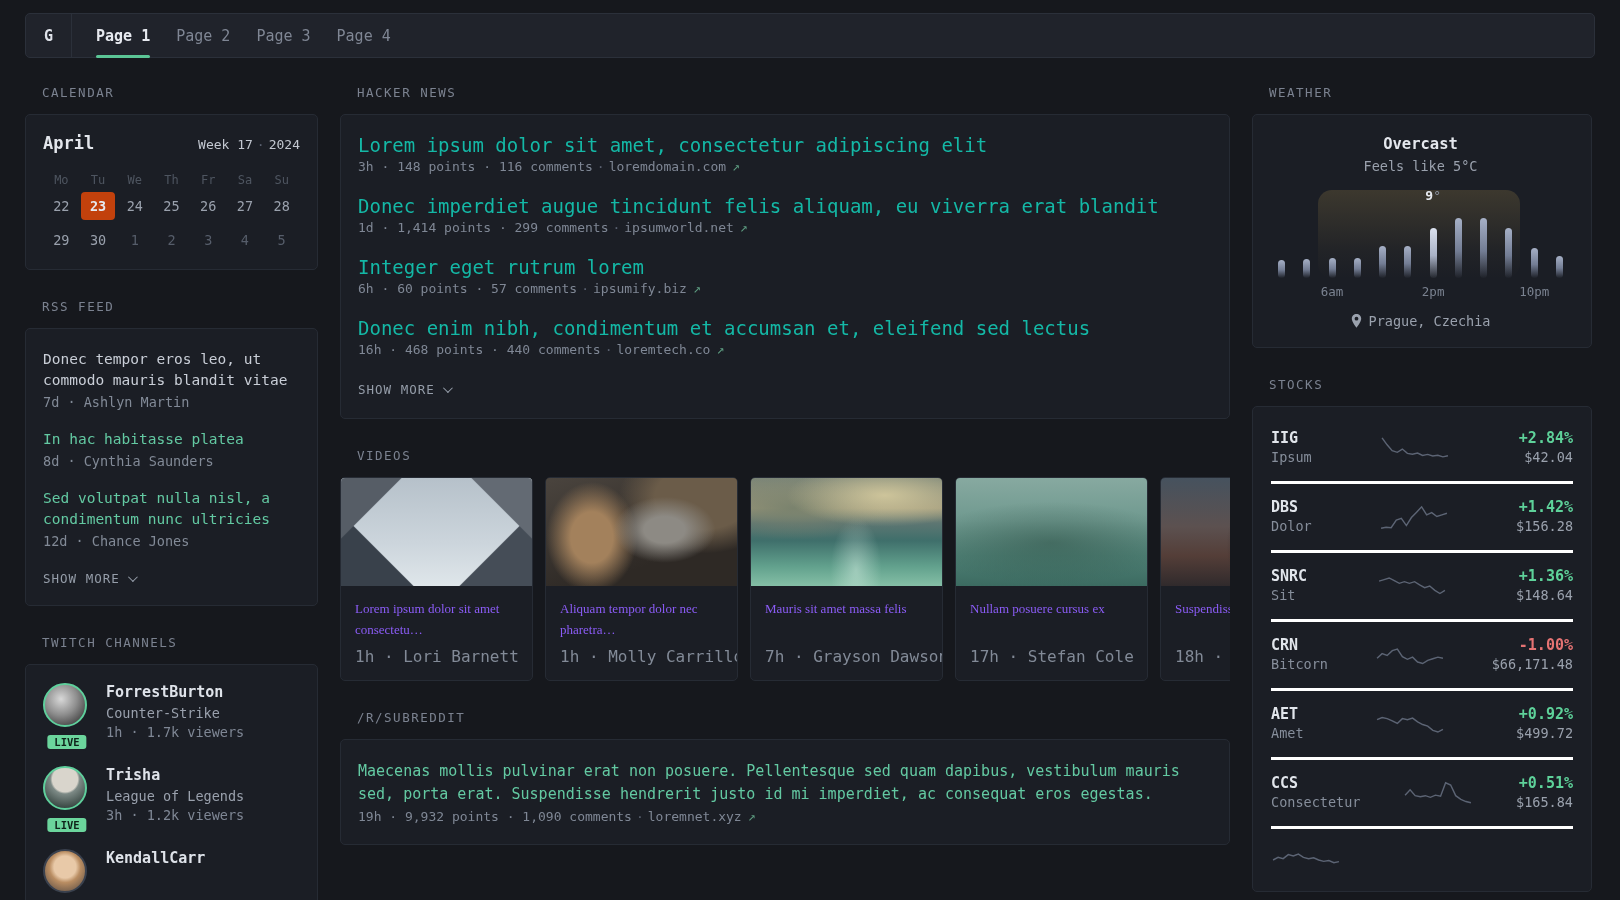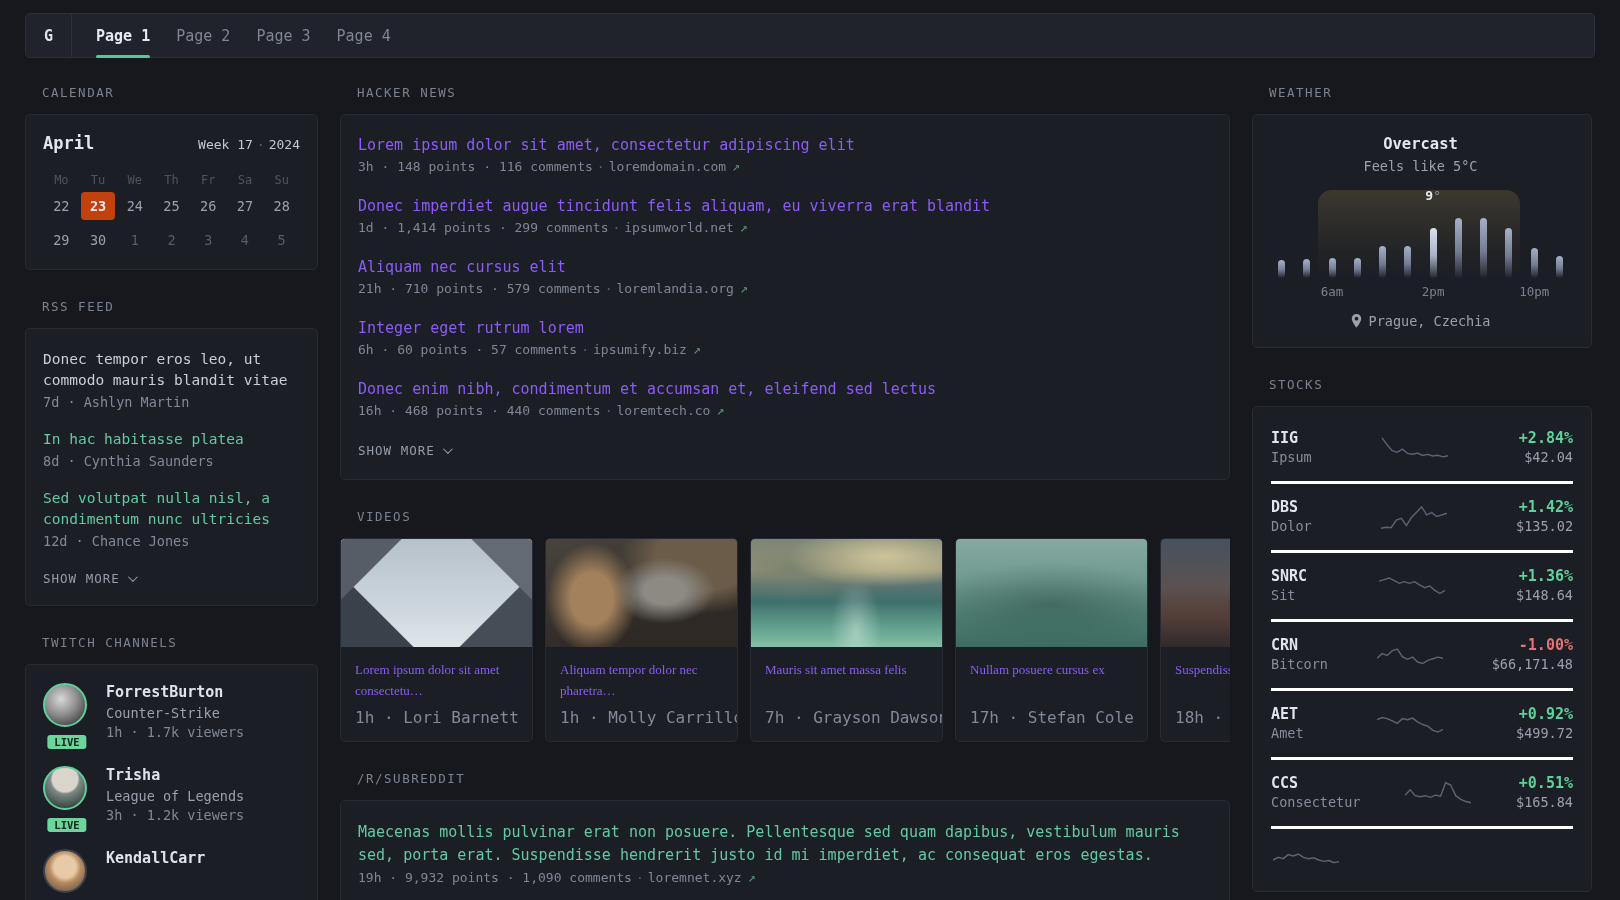--- a/index.html
+++ b/index.html
@@ -79,21 +79,21 @@
     cursor:pointer; margin-top:2px;
   }
   .chev {
     width:7px; height:7px; border-right:1.5px solid #959da9;
     border-bottom:1.5px solid #959da9; transform:rotate(45deg) translateY(-2px);
   }
 
   
   .hn { padding:20px 17px 20px 17px; }
   .hn-item { margin-bottom:19px; }
-  .hn-title { display:block; font-size:15px; line-height:21px; color:#8b5cf6; text-decoration:none; cursor:pointer; }
+  .hn-title { display:block; font-size:19px; line-height:21px; color:#14b8a6; text-decoration:none; cursor:pointer; }
   .hn-meta { font-size:13px; line-height:20px; color:#7f8795; margin-top:1px; }
   .hn-meta a { color:#7f8795; text-decoration:none; cursor:pointer; }
   .arrow { color:#5d9c80; }
 
   
   .twitch { padding:18px 17px; }
   .tw-row { display:flex; gap:15px; margin-bottom:24px; }
   .tw-av-wrap { position:relative; width:48px; flex:0 0 48px; }
   .tw-avatar {
     display:block; width:44px; height:44px; border-radius:50%;
@@ -314,23 +314,20 @@
 
     <div>
       <div class="section">
         <div class="sec-header">HACKER NEWS</div>
         <div class="box hn" id="hn-box"><div class="hn-item">
               <a class="hn-title">Lorem ipsum dolor sit amet, consectetur adipiscing elit</a>
               <div class="hn-meta"><span>3h · 148 points · 116 comments</span><span class="sep">·</span><a>loremdomain.com</a><span class="arrow" style="margin-left: 6px;">↗</span></div>
             </div><div class="hn-item">
               <a class="hn-title">Donec imperdiet augue tincidunt felis aliquam, eu viverra erat blandit</a>
               <div class="hn-meta"><span>1d · 1,414 points · 299 comments</span><span class="sep">·</span><a>ipsumworld.net</a><span class="arrow" style="margin-left: 6px;">↗</span></div>
-            </div><div class="hn-item">
-              <a class="hn-title">Aliquam nec cursus elit</a>
-              <div class="hn-meta"><span>21h · 710 points · 579 comments</span><span class="sep">·</span><a>loremlandia.org</a><span class="arrow" style="margin-left: 6px;">↗</span></div>
             </div><div class="hn-item">
               <a class="hn-title">Integer eget rutrum lorem</a>
               <div class="hn-meta"><span>6h · 60 points · 57 comments</span><span class="sep">·</span><a>ipsumify.biz</a><span class="arrow" style="margin-left: 6px;">↗</span></div>
             </div><div class="hn-item">
               <a class="hn-title">Donec enim nibh, condimentum et accumsan et, eleifend sed lectus</a>
               <div class="hn-meta"><span>16h · 468 points · 440 comments</span><span class="sep">·</span><a>loremtech.co</a><span class="arrow" style="margin-left: 6px;">↗</span></div>
             </div><div class="show-more">
               <span>SHOW MORE</span>
               <span class="chev"></span>
             </div></div>
@@ -445,21 +442,21 @@
             <div class="stock-row">
               <div class="stock-left">
                 <div class="stock-sym">DBS</div>
                 <div class="stock-name">Dolor</div>
               </div>
               <svg class="stock-spark" viewBox="0 0 68 32">
                 <polyline points="2.0,26.9 6.9,25.9 11.8,26.4 16.8,19.1 21.7,17.3 26.6,24.3 31.5,16.5 36.5,11.3 41.4,6.1 46.3,13.9 51.2,11.8 56.2,15.5 61.1,13.9 66.0,12.4" fill="none" stroke="#5c6474" stroke-width="1.4"></polyline>
               </svg>
               <div class="stock-right">
                 <div class="stock-chg pos">+1.42%</div>
-                <div class="stock-price">$135.02</div>
+                <div class="stock-price">$156.28</div>
               </div>
             </div>
             <div class="stock-row">
               <div class="stock-left">
                 <div class="stock-sym">SNRC</div>
                 <div class="stock-name">Sit</div>
               </div>
               <svg class="stock-spark" viewBox="0 0 68 32">
                 <polyline points="2.0,11.3 6.9,9.8 11.8,8.2 16.8,10.8 21.7,13.4 26.6,11.8 31.5,13.4 36.5,11.8 41.4,15.0 46.3,17.6 51.2,16.0 56.2,20.2 61.1,23.3 66.0,20.2" fill="none" stroke="#5c6474" stroke-width="1.4"></polyline>
               </svg>

